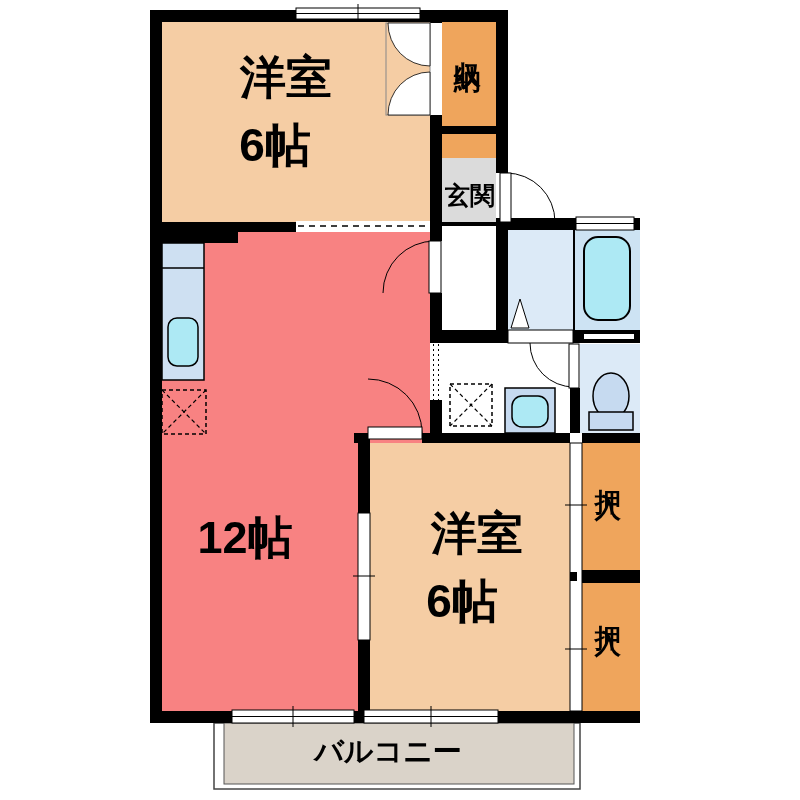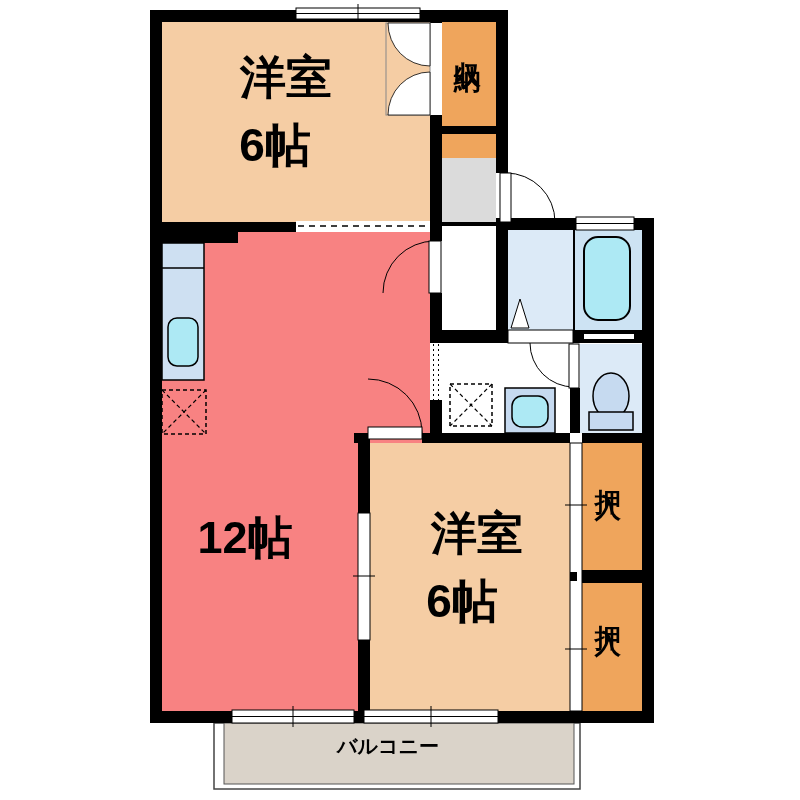--- a/index.html
+++ b/index.html
@@ -1,32 +1,32 @@
 <!DOCTYPE html>
 <html><head>
 <meta charset="utf-8">
 <style>
   html,body{margin:0;padding:0;background:#ffffff;}
   #stage{position:relative;width:640px;height:800px;background:#ffffff;overflow:hidden;
-         font-family:"Liberation Sans","DejaVu Sans",sans-serif;padding-left:20px;}
+         font-family:"Liberation Sans","DejaVu Sans",sans-serif;}
   #plan-svg{position:absolute;left:0;top:0;}
   .lbl{position:absolute;color:#000;font-weight:800;line-height:1.05;white-space:nowrap;}
   .lbl.center{text-align:center;}
   .vert{writing-mode:vertical-rl;text-orientation:upright;letter-spacing:4px;}
   .room-name-top{left:186px;top:53px;width:200px;font-size:46px;}
   .room-size-top{left:175px;top:121px;width:200px;font-size:46px;}
   .ldk-name{left:169px;top:452px;width:200px;font-size:44px;letter-spacing:10px;}
   .ldk-size{left:145px;top:514px;width:200px;font-size:45px;}
   .room-name-bottom{left:377px;top:509px;width:200px;font-size:46px;}
   .room-size-bottom{left:362px;top:577px;width:200px;font-size:46px;}
   .storage-lbl{left:453px;top:40px;font-size:27px;}
   .entrance-lbl{left:420px;top:182px;width:100px;font-size:25px;}
   .closet-upper-lbl{left:594px;top:468px;font-size:26px;}
   .closet-lower-lbl{left:594px;top:604px;font-size:26px;}
-  .balcony-lbl{left:288px;top:736px;width:200px;font-size:20px;}
+  .balcony-lbl{left:288px;top:736px;width:200px;font-size:29px;}
 </style>
 </head>
 <body>
 
 <div id="stage">
 <svg id="plan-svg" width="800" height="800" viewBox="0 0 800 800">
 
   <g>
     <rect x="162" y="22" width="268" height="200" fill="#f5cda4"></rect>
     <rect x="442" y="22" width="54" height="104" fill="#efa55c"></rect>
@@ -156,16 +156,17 @@
     <rect x="569" y="344" width="10" height="44" fill="#ffffff" stroke="#000" stroke-width="1"></rect>
   </g>
 </svg>
 
   <div class="lbl center room-name-top">洋室</div>
   <div class="lbl center room-size-top">6帖</div>
   <div class="lbl center ldk-size">12帖</div>
   <div class="lbl center room-name-bottom">洋室</div>
   <div class="lbl center room-size-bottom">6帖</div>
   <div class="lbl vert storage-lbl">収納</div>
+  <div class="lbl center entrance-lbl">玄関</div>
   <div class="lbl vert closet-upper-lbl">押入</div>
   <div class="lbl vert closet-lower-lbl">押入</div>
   <div class="lbl center balcony-lbl">バルコニー</div>
 </div>
 
 </body></html>

